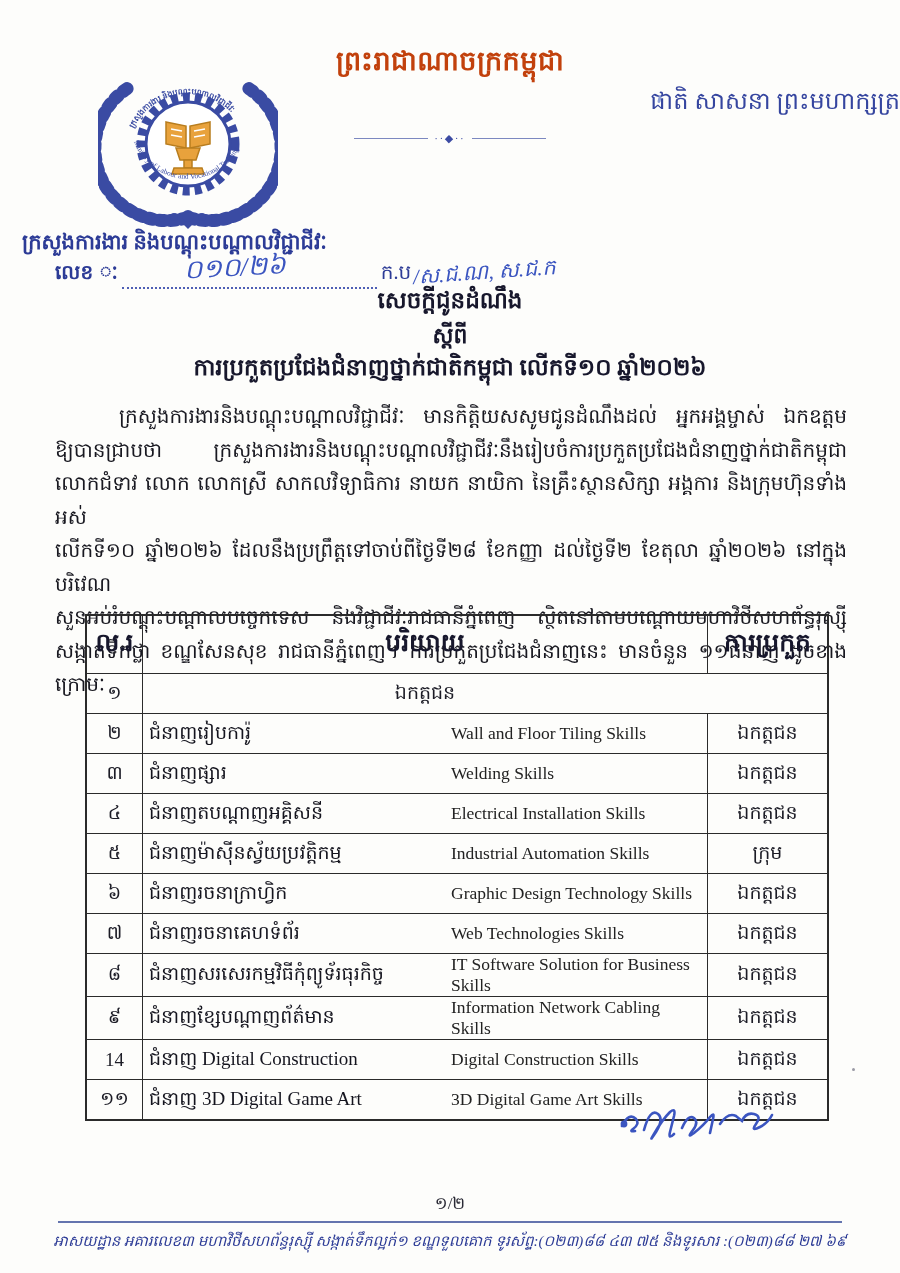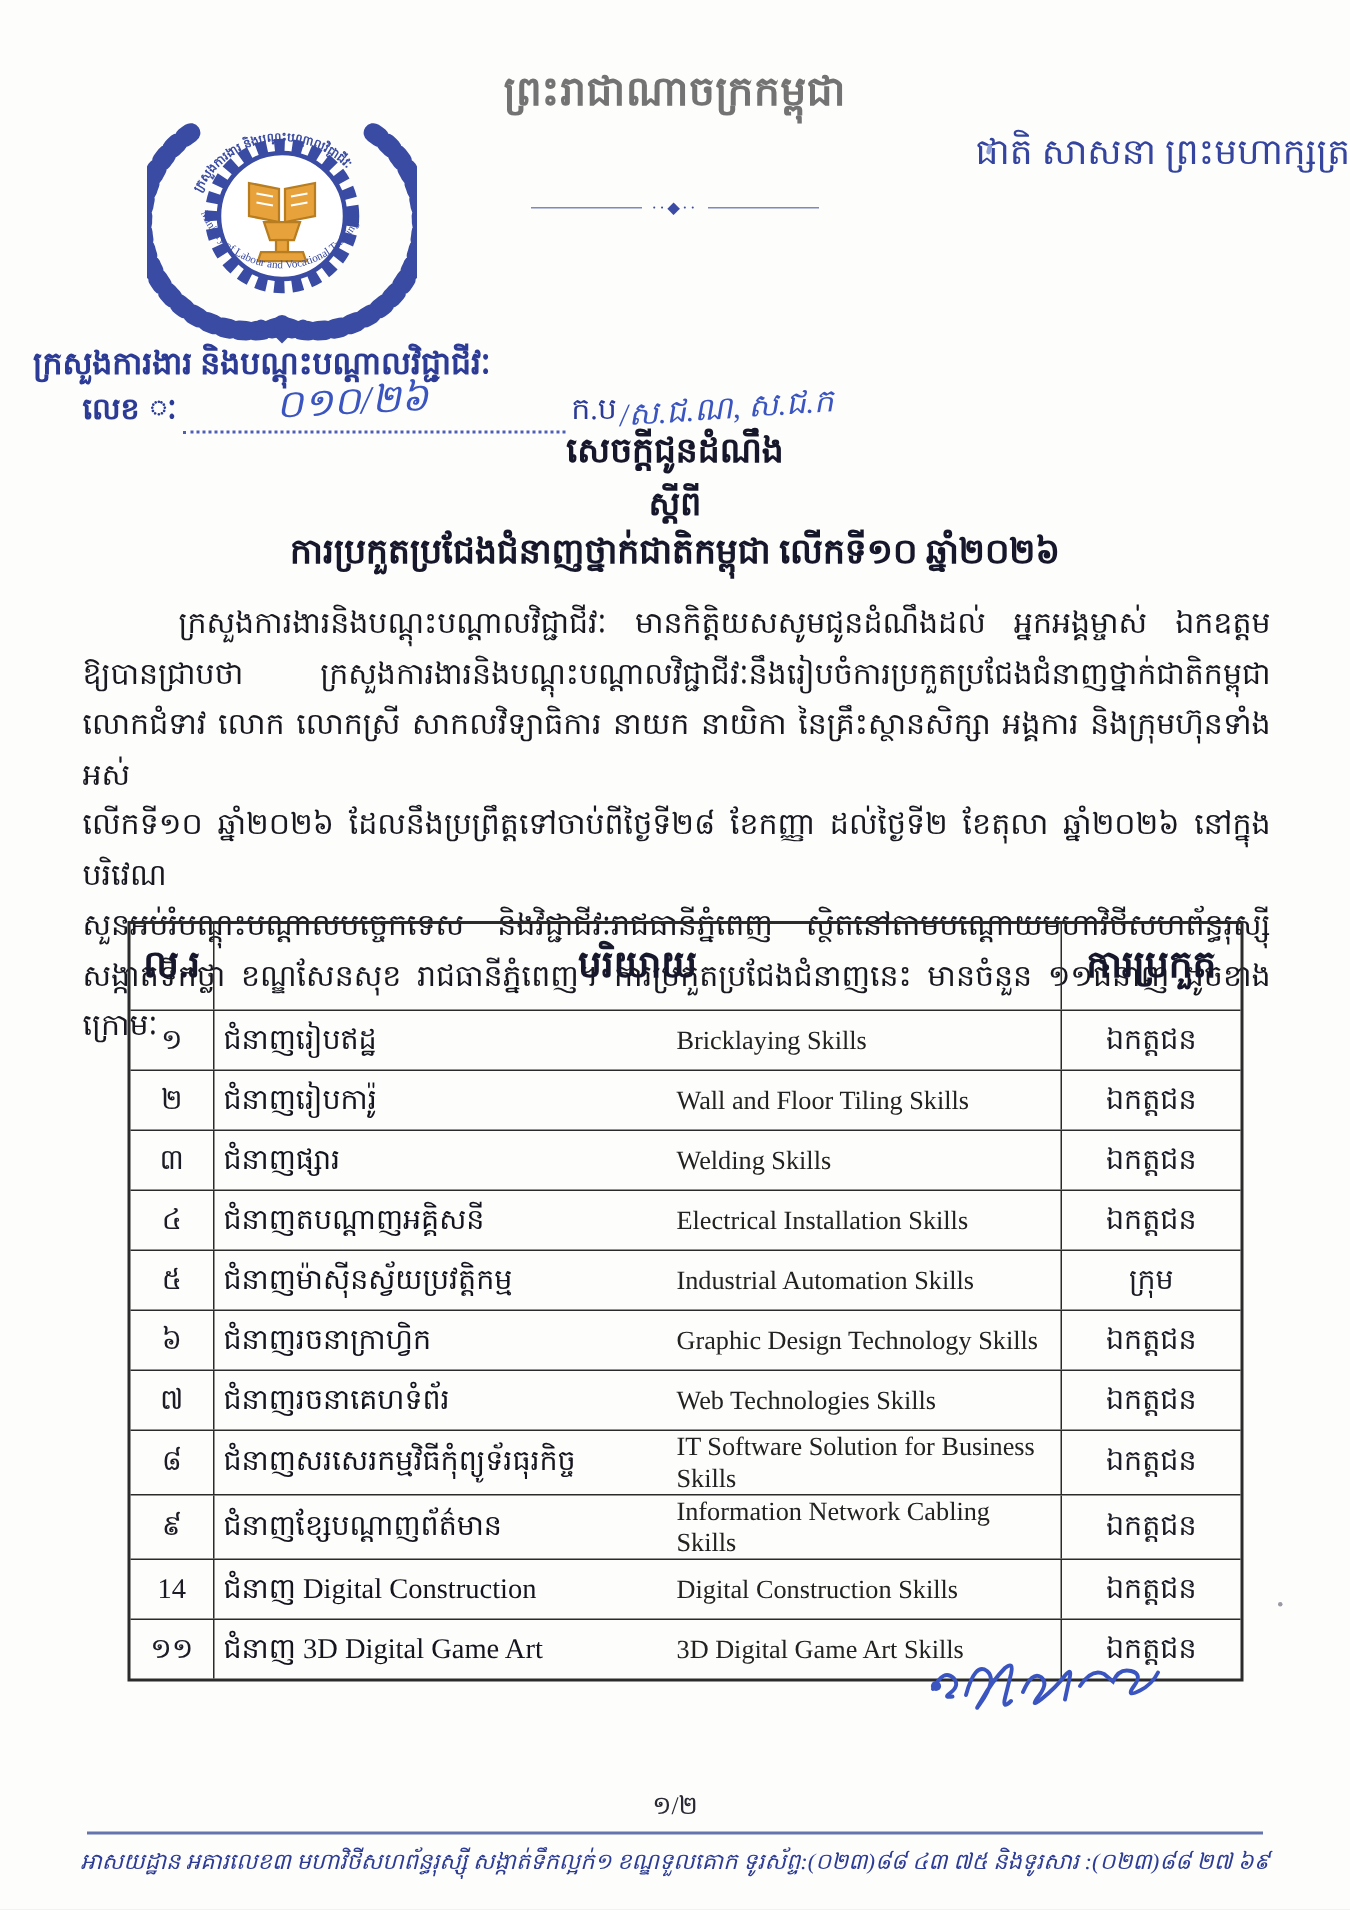--- a/index.html
+++ b/index.html
@@ -3,21 +3,21 @@
 <meta charset="utf-8">
 <style>
   html,body{margin:0;padding:0;background:#e9e9e9;}
   .page{
     position:relative;width:900px;height:1273px;margin:0 auto;
     background:#fdfdfb;overflow:hidden;
     font-family:"Liberation Serif","DejaVu Serif",serif;color:#1c1c26;
   }
   
   .kingdom{position:absolute;top:44px;left:0;width:100%;text-align:center;
-    font-size:27px;font-weight:bold;color:#737373;letter-spacing:.5px;}
+    font-size:27px;font-weight:bold;color:#c2410c;letter-spacing:.5px;}
   .motto{position:absolute;top:86px;left:0;width:100%;text-align:right;
     font-size:24px;color:#35459f;}
   .divider{position:absolute;top:132px;left:0;width:100%;display:flex;
     justify-content:center;align-items:center;gap:6px;color:#5a68b0;}
   .divider .line{width:74px;height:0;border-top:1.5px solid #7c88c0;}
   .divider .orn{font-size:11px;color:#3c4ba3;letter-spacing:2px;}
   
   .logo{position:absolute;left:98px;top:66px;width:180px;height:165px;}
   
   .ministry-name{position:absolute;left:22px;top:228px;font-size:21px;
@@ -154,24 +154,20 @@
 
   <div class="skills-table">
     <div class="tr head">
       <div class="td c1">ល.រ</div>
       <div class="td c2" style="justify-content:center">បរិយាយ</div>
       <div class="td c3">ការប្រកួត</div>
     </div>
 
     <div class="tr">
       <div class="td c1">១</div>
-      <div class="td c2">
-          <span class="kh">ជំនាញរៀបឥដ្ឋ</span>
-          <span class="en">Bricklaying Skills</span>
-        </div>
       <div class="td c3">ឯកត្តជន</div>
     </div>
     <div class="tr">
       <div class="td c1">២</div>
       <div class="td c2">
           <span class="kh">ជំនាញរៀបការ៉ូ</span>
           <span class="en">Wall and Floor Tiling Skills</span>
         </div>
       <div class="td c3">ឯកត្តជន</div>
     </div>

